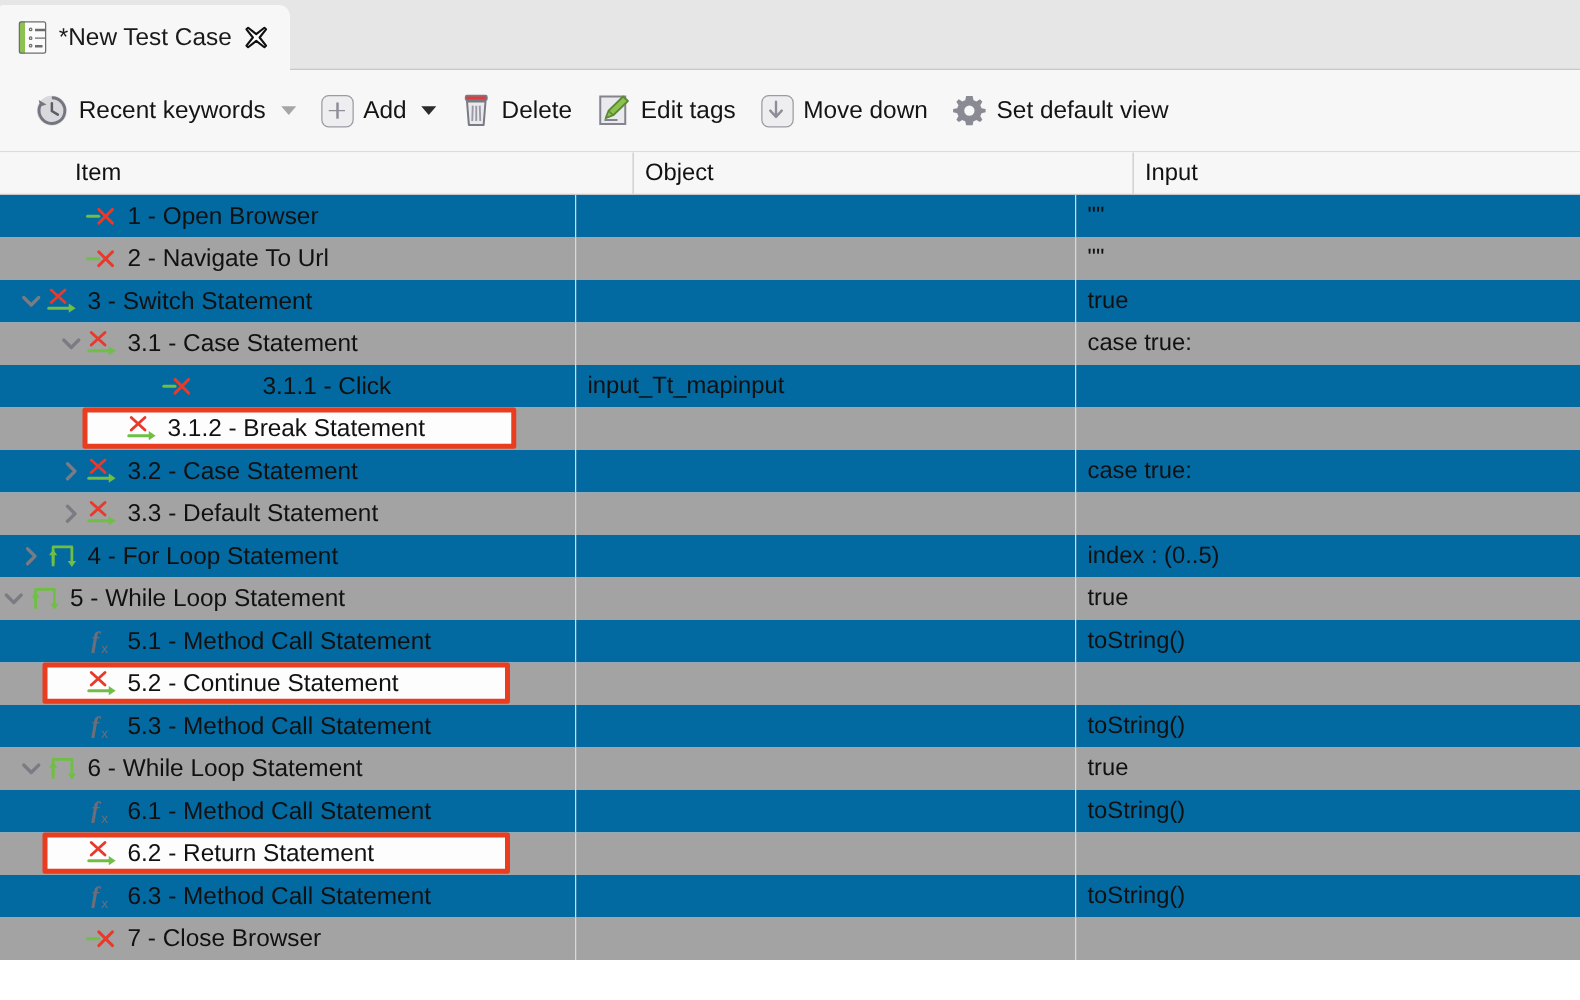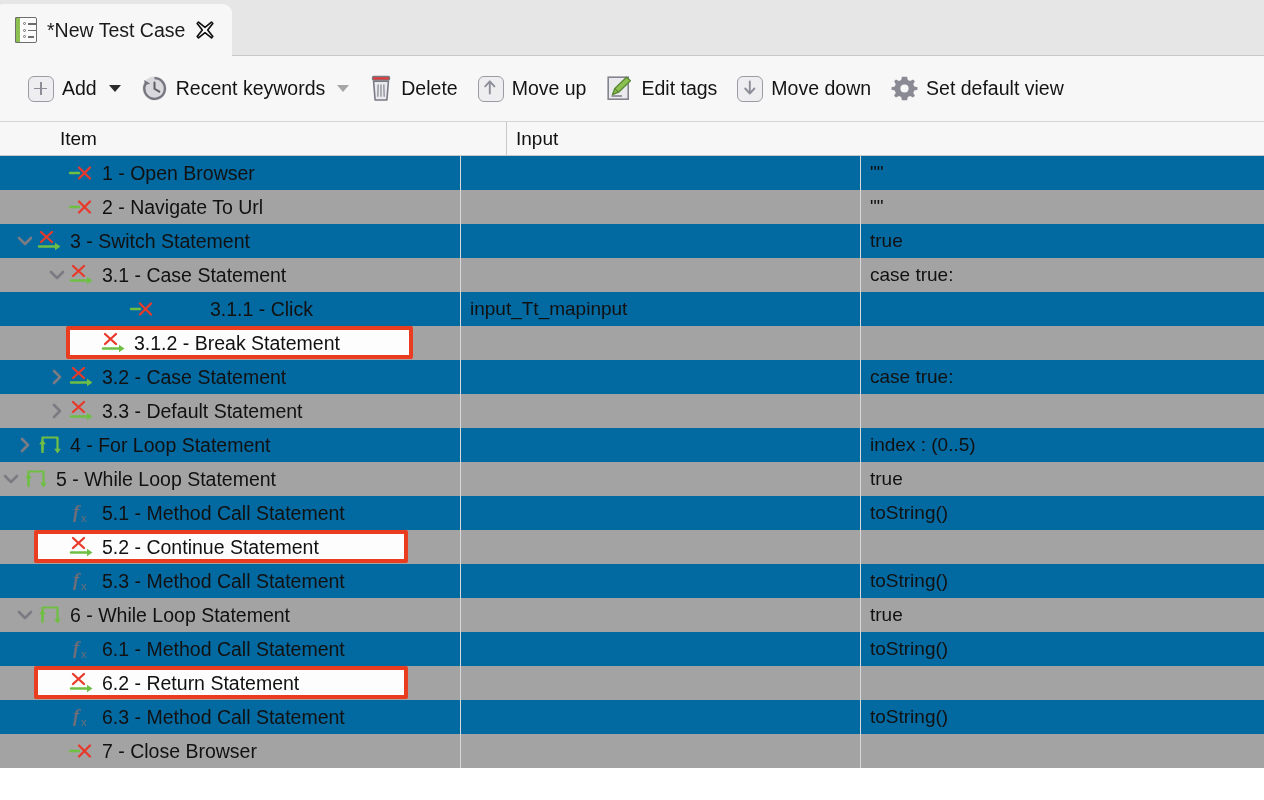--- a/index.html
+++ b/index.html
@@ -223,60 +223,52 @@
       <svg width="22" height="22" viewBox="0 0 22 22">
         <path d="M4.5 3.2 L11 8.3 L17.5 3.2 L18.8 4.5 L13.7 11 L18.8 17.5 L17.5 18.8 L11 13.7 L4.5 18.8 L3.2 17.5 L8.3 11 L3.2 4.5 Z" fill="#ffffff" stroke="#111111" stroke-width="1.7" stroke-linejoin="round"></path>
       </svg>
     </span>
   </div>
 </div>
 
 <div id="toolbar">
 
   <div class="tb-btn">
-    <span class="sq-icon">
-      <span class="hbar"></span>
-        <span class="vbar"></span>
-    </span>
-    <span class="tb-label">Add</span>
-    <span class="caret"></span>
-  </div>
-
-  <div class="tb-btn">
     <span class="clock-icon">
       <svg width="27" height="27" viewBox="0 0 27 27">
         <circle cx="13.5" cy="13.5" r="12" fill="#d9d9dd"></circle>
         <path d="M13.5 3.2 A10.3 10.3 0 1 1 4.4 8.8" fill="none" stroke="#75757f" stroke-width="2.3"></path>
         <path d="M3.0 5.0 L4.2 10.2 L9.2 8.6 Z" fill="#75757f"></path>
         <path d="M13.5 7.5 L13.5 13.8 L18.3 16.7" fill="none" stroke="#5d5d66" stroke-width="2" stroke-linecap="round"></path>
       </svg>
     </span>
     <span class="tb-label">Recent keywords</span>
     <span class="caret light"></span>
   </div>
 
   <div class="tb-btn">
+    <span class="sq-icon">
+      <span class="hbar"></span>
+        <span class="vbar"></span>
+    </span>
+    <span class="tb-label">Add</span>
+    <span class="caret"></span>
+  </div>
+
+  <div class="tb-btn">
     <span class="trash-icon">
       <svg width="24" height="27" viewBox="0 0 24 27">
         <rect x="3.5" y="1.5" width="17" height="3.6" rx="1" fill="#e03a3a" stroke="#7a7a84" stroke-width="1.3"></rect>
         <path d="M4.6 6.2 L19.4 6.2 L17.9 25 L6.1 25 Z" fill="#e9e9ee" stroke="#7a7a84" stroke-width="1.6" stroke-linejoin="round"></path>
         <path d="M9.2 9.5 L8.8 21.8 M12 9.5 L12 21.8 M14.8 9.5 L15.2 21.8" stroke="#9a9aa4" stroke-width="1.5" fill="none"></path>
       </svg>
     </span>
     <span class="tb-label">Delete</span>
   </div>
 
-  <div class="tb-btn">
-    <span class="sq-icon">
-      <svg width="26" height="26" viewBox="0 0 26 26" style="position:absolute;left:-1.6px;top:-1.6px;">
-        <path d="M12.8 18.5 L12.8 7.5 M12.8 6.4 L8.2 11.4 M12.8 6.4 L17.4 11.4" stroke="#8e8e98" stroke-width="1.9" fill="none" stroke-linecap="round" stroke-linejoin="round"></path>
-      </svg>
-    </span>
-    <span class="tb-label">Move up</span>
-  </div>
 
   <div class="tb-btn">
     <span class="pencil-icon">
       <svg width="27" height="27" viewBox="0 0 27 27">
         <rect x="2.2" y="2.2" width="20" height="22" fill="#eaeaee" stroke="#84848e" stroke-width="1.6"></rect>
         <path d="M5.5 21 L16 21" stroke="#84848e" stroke-width="1.6"></path>
         <path d="M6.5 19.5 L8.8 13.6 L20.5 2.2 L24.4 5.8 L12.6 17.2 Z" fill="#8cc152" stroke="#5a8a33" stroke-width="1.4" stroke-linejoin="round"></path>
         <path d="M8.8 13.6 L12.6 17.2" stroke="#5a8a33" stroke-width="1.2"></path>
       </svg>
     </span>
@@ -300,20 +292,21 @@
       </svg>
     </span>
     <span class="tb-label">Set default view</span>
   </div>
 
 </div>
 
 <div id="table">
   <div id="header-row">
     <div class="hcell first col-item">Item</div>
+    <div class="hcell col-object">Object</div>
     <div class="hcell col-input">Input</div>
   </div>
   <div id="rows">
       <div class="row odd">
         <div class="cell first col-item">
           <div class="item-inner" style="padding-left: 46px;">
             <span class="twisty empty">
               <svg width="22" height="22" viewBox="0 0 22 22">
                 <path d="M5 8 L11 14 L17 8" fill="none" stroke="#7b7b83" stroke-width="2.6" stroke-linecap="round" stroke-linejoin="round"></path>
               </svg>

